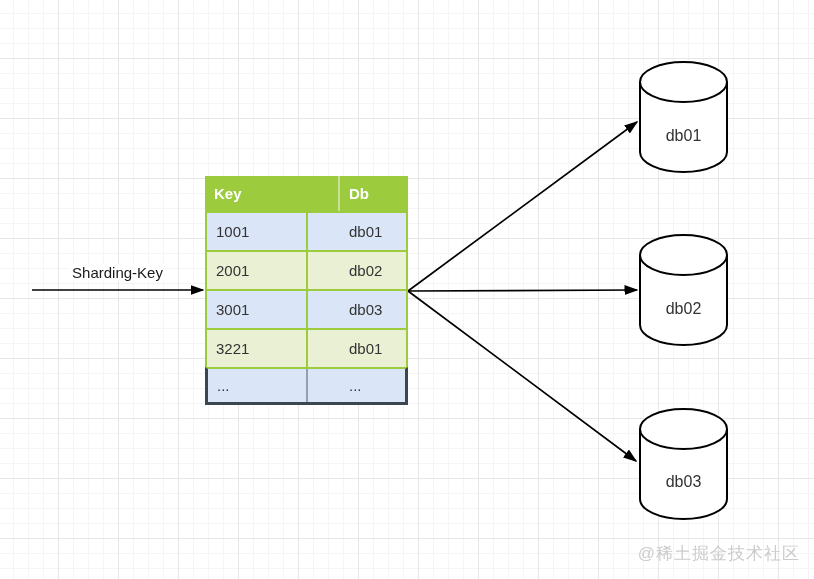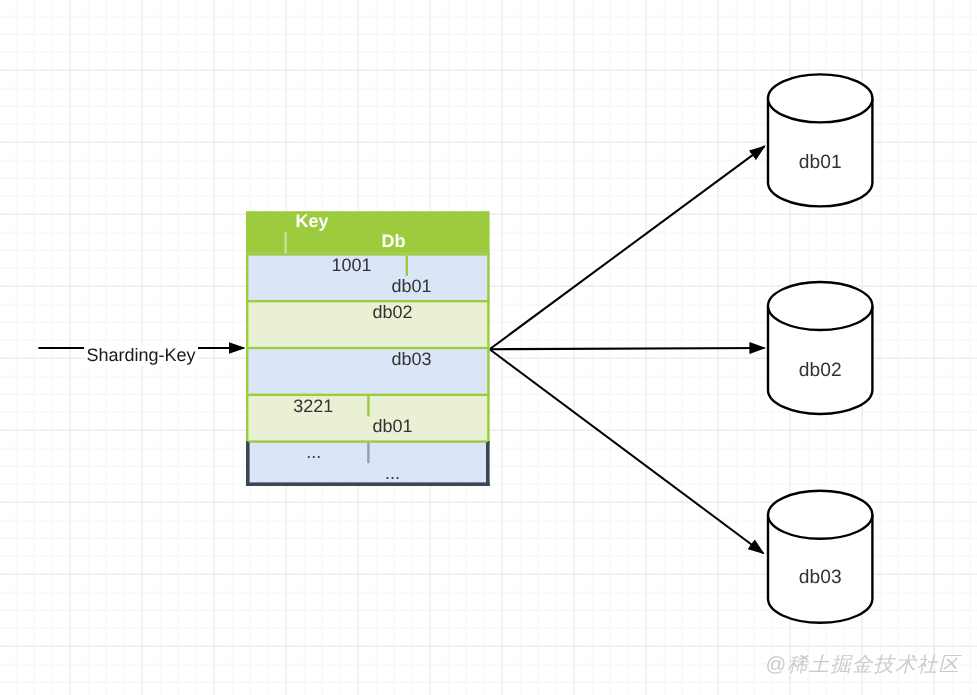--- a/index.html
+++ b/index.html
@@ -25,21 +25,21 @@
     left: 0; top: 0;
     width: 814px; height: 579px;
   }
 
   
   .map-table {
     position: absolute;
     left: 205px; top: 176px;
     width: 203px;
   }
-  .map-table * { box-sizing: border-box; flex-direction: column; }
+  .map-table * { box-sizing: border-box; }
   .thead {
     display: flex;
     height: 35px;
     background: #9CCB3E;
     color: #ffffff;
     font-weight: bold;
     font-size: 15px;
   }
   .cell {
     display: flex;
@@ -53,37 +53,37 @@
   .trow {
     display: flex;
     height: 39px;
     font-size: 15px;
     color: #333333;
     border-top: 2px solid #9CCB3E;
     border-left: 2px solid #9CCB3E;
     border-right: 2px solid #9CCB3E;
   }
   .trow .cell.key { border-right: 2px solid #9CCB3E; }
-  .bg-blue  { background: #DAE6F7; padding-left: 32px; }
+  .bg-blue  { background: #DAE6F7; }
   .bg-cream { background: #EAF0D4; }
 
   .trow.last {
     height: 38px;
     background: #DAE6F7;
     border-top: 2px solid #9CCB3E;
     border-left: 3px solid #3A4750;
     border-right: 3px solid #3A4750;
     border-bottom: 3px solid #3A4750;
   }
   .trow.last .cell.key { border-right: 2px solid #929FAD; width: 100px; }
 
   
   .sharding-label {
     position: absolute;
-    left: 32px; top: 288px;
+    left: 32px; top: 264px;
     width: 171px;
     text-align: center;
     font-size: 15px;
     color: #1a1a1a;
     pointer-events: none;
   }
   .sharding-label span { background: #ffffff; padding: 0 2px; }
 
   .db-label {
     position: absolute;
@@ -97,21 +97,20 @@
   .db-label.d2 { top: 300px; }
   .db-label.d3 { top: 473px; }
 
   .watermark {
     position: absolute;
     right: 14px;
     bottom: 14px;
     font-size: 17px;
     color: #CBCBCB;
     letter-spacing: 1px;
-    font-style: italic;
   }
 </style>
 </head>
 <body>
 
 <div class="canvas">
 
   <svg class="layer" viewBox="0 0 814 579" xmlns="http://www.w3.org/2000/svg">
     <defs>
       <marker id="ah" markerUnits="userSpaceOnUse" markerWidth="14" markerHeight="10" refX="12.5" refY="5" orient="auto">
@@ -146,23 +145,25 @@
     <div class="thead">
       <div class="cell key">Key</div>
       <div class="cell db">Db</div>
     </div>
 
     <div class="trow bg-blue">
       <div class="cell key">1001</div>
       <div class="cell db">db01</div>
     </div>
     <div class="trow bg-cream">
+      <div class="cell key">2001</div>
       <div class="cell db">db02</div>
     </div>
     <div class="trow bg-blue">
+      <div class="cell key">3001</div>
       <div class="cell db">db03</div>
     </div>
     <div class="trow bg-cream">
       <div class="cell key">3221</div>
       <div class="cell db">db01</div>
     </div>
     <div class="trow last">
       <div class="cell key">...</div>
       <div class="cell db">...</div>
     </div>

